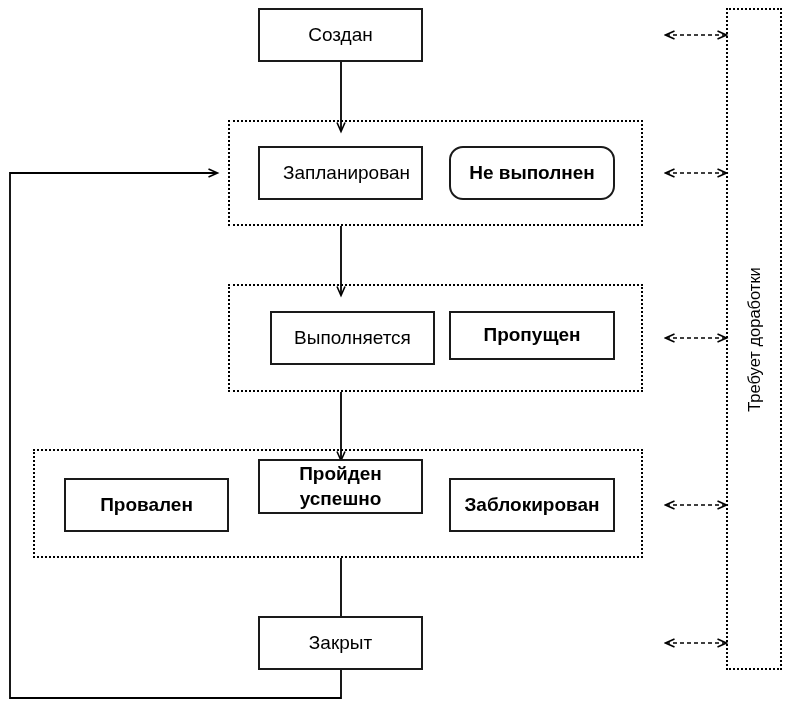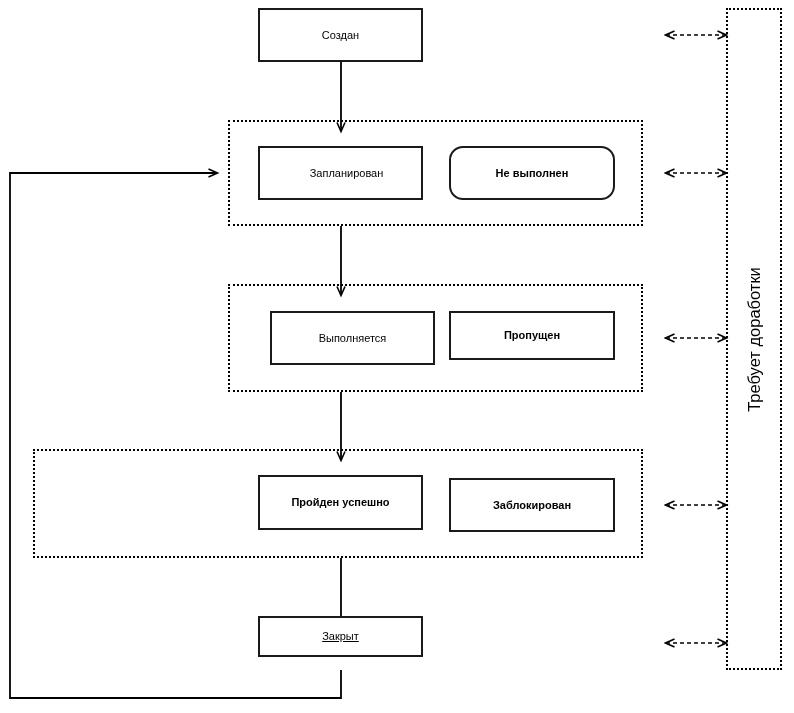--- a/index.html
+++ b/index.html
@@ -27,21 +27,21 @@
   }
   .state-box {
     position: absolute;
     box-sizing: border-box;
     border: 2px solid #1a1a1a;
     background: #ffffff;
     display: flex;
     align-items: center;
     justify-content: center;
     text-align: center;
-    font-size: 11px;
+    font-size: 19px;
     color: #000000;
     line-height: 1.28;
     z-index: 3;
   }
   .state-box.bold {
     font-weight: bold;
   }
   .group-box {
     position: absolute;
     box-sizing: border-box;
@@ -135,26 +135,27 @@
   <div class="state-box" style="left:258px; top:8px; width:165px; height:54px;">Создан</div>
 
   <div class="state-box" style="left:258px; top:146px; width:165px; height:54px;padding-left:12px;">Запланирован</div>
 
   <div class="state-box bold" style="left:449px; top:146px; width:166px; height:54px;border-radius:14px;">Не выполнен</div>
 
   <div class="state-box" style="left:258px; top:311px; width:165px; height:54px;margin-left:12px;">Выполняется</div>
 
   <div class="state-box bold" style="left:449px; top:311px; width:166px; height:49px;">Пропущен</div>
 
+  <div class="state-box bold" style="left:64px; top:478px; width:165px; height:54px;">Провален</div>
 
-  <div class="state-box bold" style="left:258px; top:475px; width:165px; height:55px; padding:0 26px;">Пройден успешно</div>
+  <div class="state-box bold" style="left:258px; top:459px; width:165px; height:55px; padding:0 26px;">Пройден успешно</div>
 
   <div class="state-box bold" style="left:449px; top:478px; width:166px; height:54px;">Заблокирован</div>
 
-  <div class="state-box" style="left:258px; top:616px; width:165px; height:41px;text-decoration:underline;">Закрыт</div>
+  <div class="state-box" style="left:258px; top:616px; width:165px; height:54px;">Закрыт</div>
 
   <div class="rework-panel" style="left:726px; top:8px; width:56px; height:662px;">
     <div class="rework-label">
       <span>Требует доработки</span>
     </div>
   </div>
 
 </div>
 
 </body></html>

